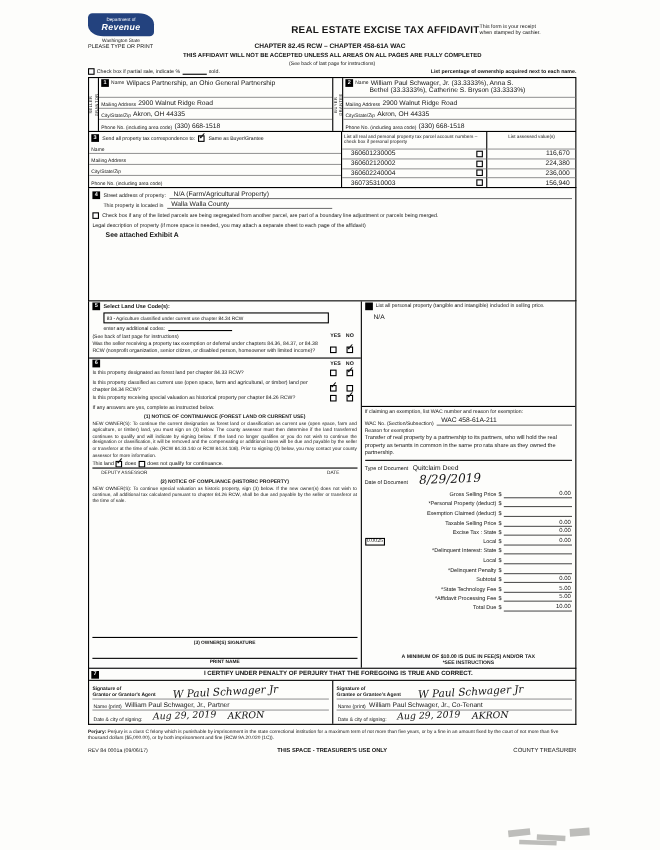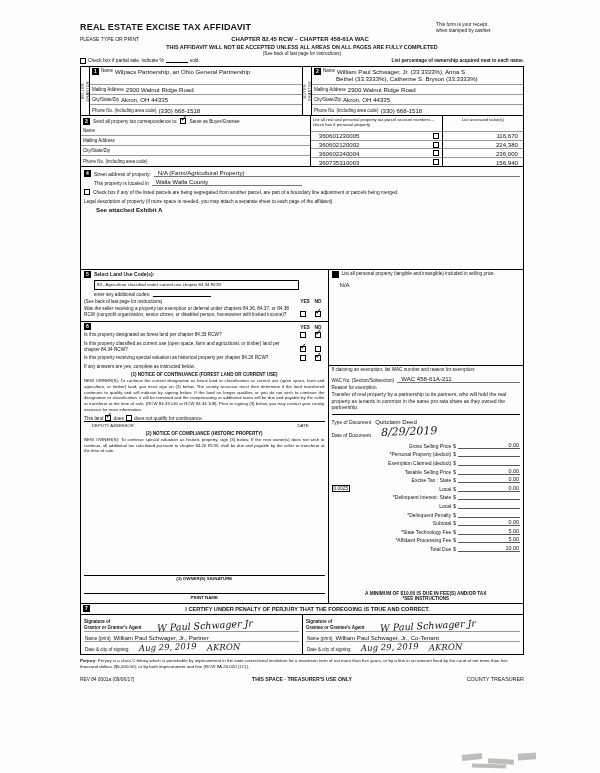--- a/index.html
+++ b/index.html
@@ -10,21 +10,21 @@
 .sec-num{display:inline-flex;align-items:center;justify-content:center;min-width:7px;height:7px;background:#000;color:#fff;font-size:5px;font-weight:bold;line-height:1;flex:none}
 .cb{position:relative;display:inline-block;width:6px;height:6px;border:1px solid #000;background:#fff;flex:none}
 .cb .mark{position:absolute;left:-1px;top:-4px;font-size:8px;font-weight:bold;line-height:1;color:#111}
 
 .hdr{display:flex}
 .logo-wrap{width:80px}
 .logo-badge{width:60px;background:#23427e;color:#fff;text-align:center;padding:3px 4px 4px;border-radius:4px 14px 4px 14px/4px 10px 4px 10px}
 .logo-l1{font-size:4.2px}
 .logo-l2{font-size:8px;font-weight:bold;font-style:italic;letter-spacing:.3px}
 .logo-l3{font-size:4.4px;text-align:center;width:60px;margin-top:1px}
-.hdr-title{flex:1;text-align:left;padding-top:10px}
+.hdr-title{flex:1;text-align:right;padding-top:10px}
 .form-title{font-size:9px;font-weight:bold;letter-spacing:.2px}
 .hdr-receipt{width:88px;font-size:4.8px;line-height:1.35;padding-top:10px}
 .row2{display:flex;align-items:baseline;margin-top:1px}
 .please{width:84px;font-size:5px}
 .chapter{flex:1;text-align:center;font-size:6px;font-weight:bold}
 .row2-sp{width:88px}
 .warning{text-align:center;font-size:5.4px;font-weight:bold;margin-top:2px}
 .seeback{text-align:center;font-size:4.6px;margin-top:1px}
 .partial{display:flex;align-items:center;gap:2px;font-size:4.8px;margin-top:2px}
 .shortline{width:22px;height:5px;border-bottom:1px solid #000}
@@ -135,20 +135,27 @@
 .f-county{width:130px;text-align:right;font-size:5.4px}
 .stamp{position:absolute;right:56px;bottom:2px;width:86px;height:20px;opacity:.55;filter:blur(.4px)}
 .stamp i{position:absolute;background:#8a8a86;display:block}
 </style>
 </head>
 <body>
 
 <div class="page">
 
   <div class="hdr">
+    <div class="logo-wrap">
+      <div class="logo-badge">
+        <div class="logo-l1">Department of</div>
+        <div class="logo-l2">Revenue</div>
+      </div>
+      <div class="logo-l3">Washington State</div>
+    </div>
     <div class="hdr-title">
       <div class="form-title">REAL ESTATE EXCISE TAX AFFIDAVIT</div>
     </div>
     <div class="hdr-receipt">
       <div>This form is your receipt</div>
       <div>when stamped by cashier.</div>
     </div>
   </div>
   <div class="row2">
     <span class="please">PLEASE TYPE OR PRINT</span>

